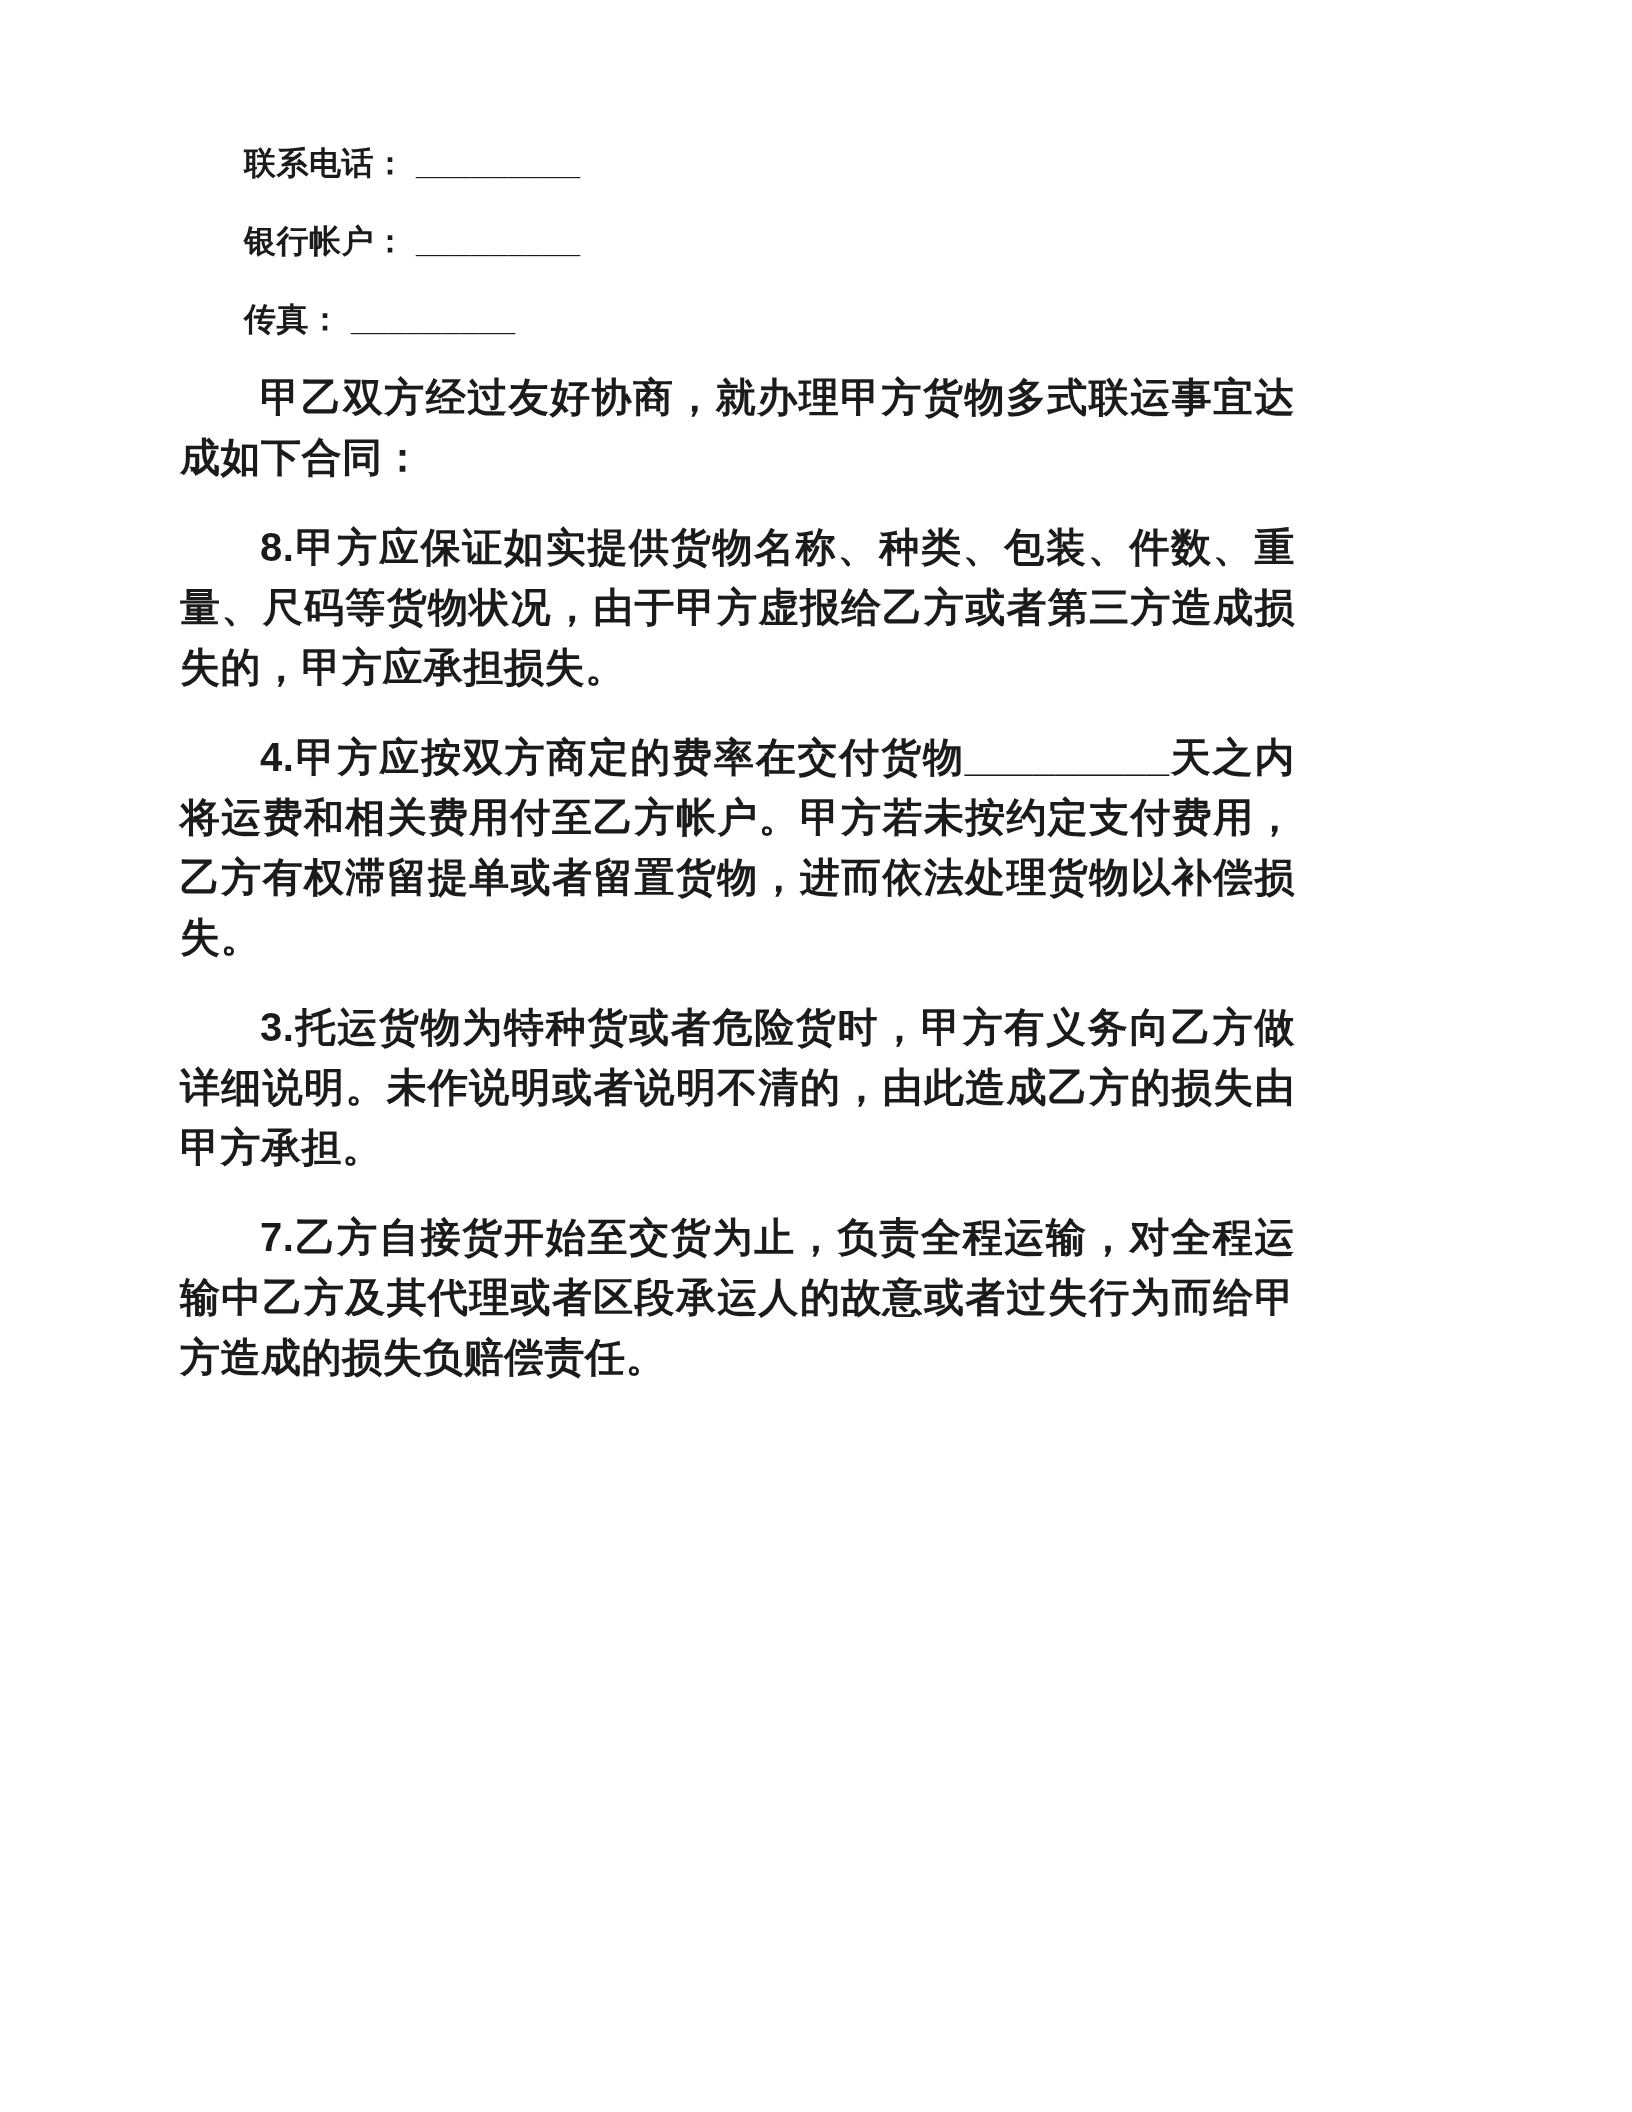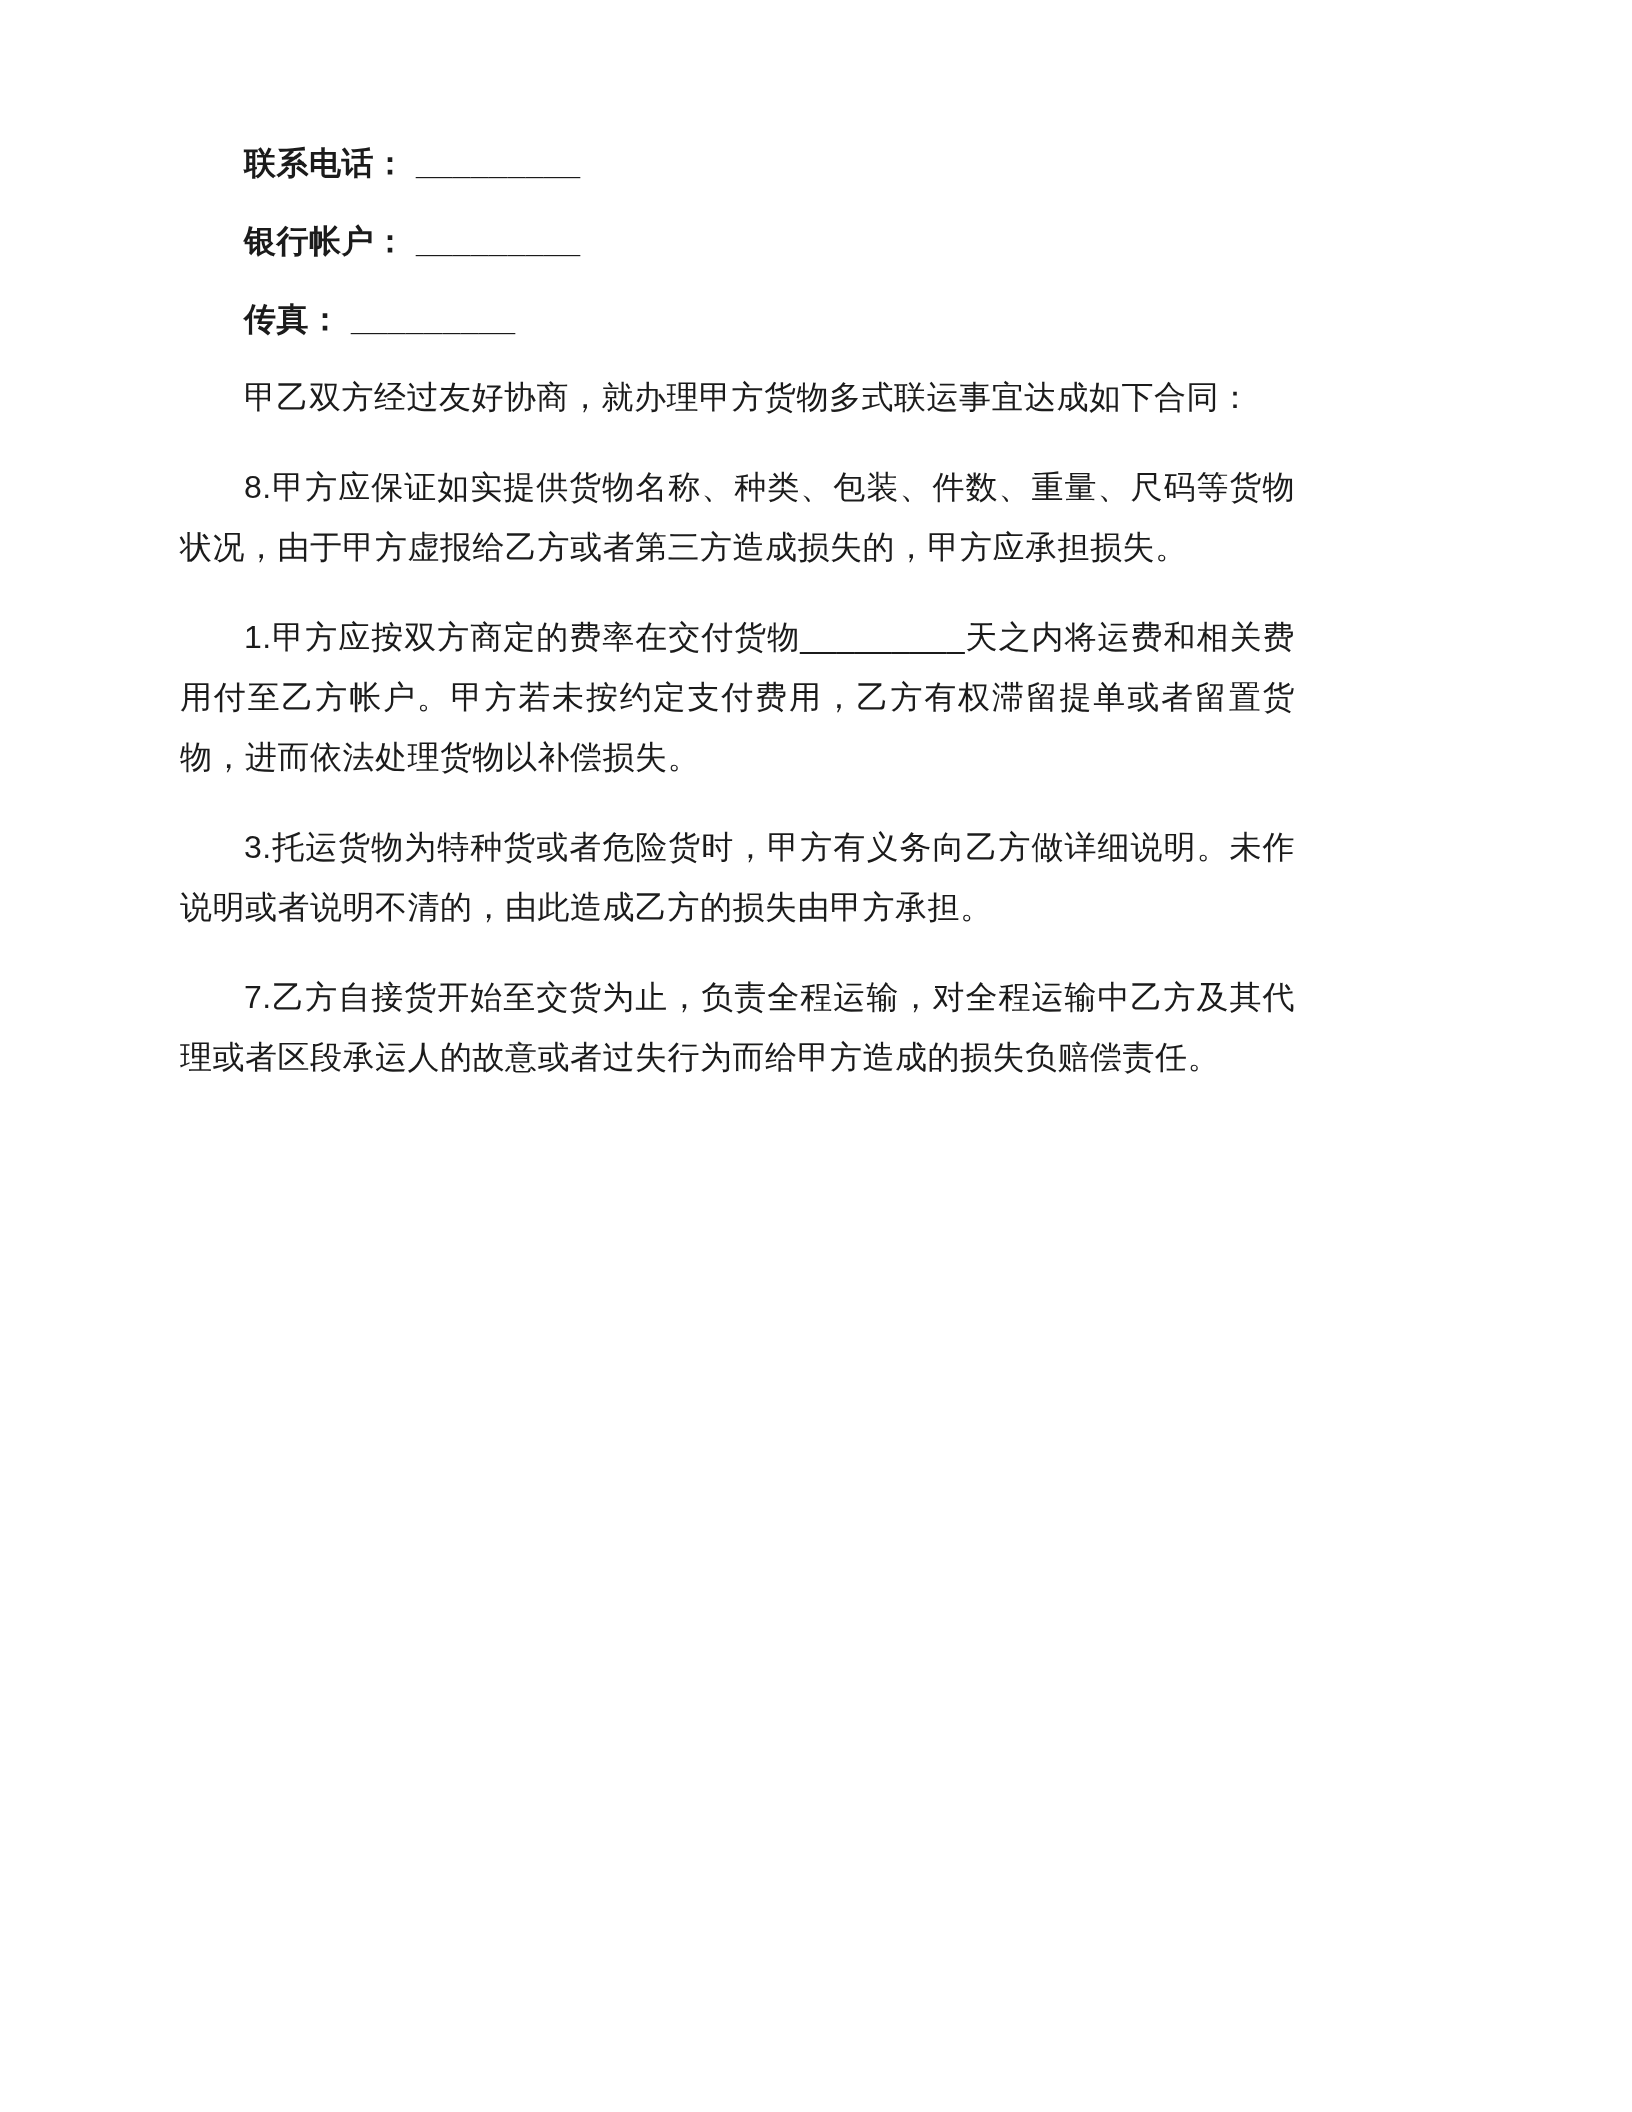--- a/index.html
+++ b/index.html
@@ -22,22 +22,22 @@
   .field {
     font-size: 32px;
     font-weight: 700;
     line-height: 60px;
     text-indent: 2em;
     margin-bottom: 18px;
     letter-spacing: 0.5px;
     white-space: pre-wrap;
   }
   .para {
-    font-size: 32px;
-    font-weight: 400;
+    font-size: 40px;
+    font-weight: 700;
     line-height: 60px;
     text-indent: 2em;
     text-align: justify;
     margin-top: 30px;
     margin-bottom: 0;
     letter-spacing: 0.5px;
     word-break: break-all;
   }
   .para.first-para {
     margin-top: 14px;
@@ -51,21 +51,21 @@
   <p class="field">联系电话： _________</p>
 
   <p class="field">银行帐户： _________</p>
 
   <p class="field">传真： _________</p>
 
   <p class="para first-para">甲乙双方经过友好协商，就办理甲方货物多式联运事宜达成如下合同：</p>
 
   <p class="para">8.甲方应保证如实提供货物名称、种类、包装、件数、重量、尺码等货物状况，由于甲方虚报给乙方或者第三方造成损失的，甲方应承担损失。</p>
 
-  <p class="para">1.甲方应按双方商定的费率在交付货物_________天之内将运费和相关费用付至乙方帐户。甲方若未按约定支付费用，乙方有权滞留提单或者留置货物，进而依法处理货物以补偿损失。</p>
+  <p class="para">4.甲方应按双方商定的费率在交付货物_________天之内将运费和相关费用付至乙方帐户。甲方若未按约定支付费用，乙方有权滞留提单或者留置货物，进而依法处理货物以补偿损失。</p>
 
   <p class="para">3.托运货物为特种货或者危险货时，甲方有义务向乙方做详细说明。未作说明或者说明不清的，由此造成乙方的损失由甲方承担。</p>
 
 
   <p class="para">7.乙方自接货开始至交货为止，负责全程运输，对全程运输中乙方及其代理或者区段承运人的故意或者过失行为而给甲方造成的损失负赔偿责任。</p>
 
 
 </div>
 
 </body></html>

